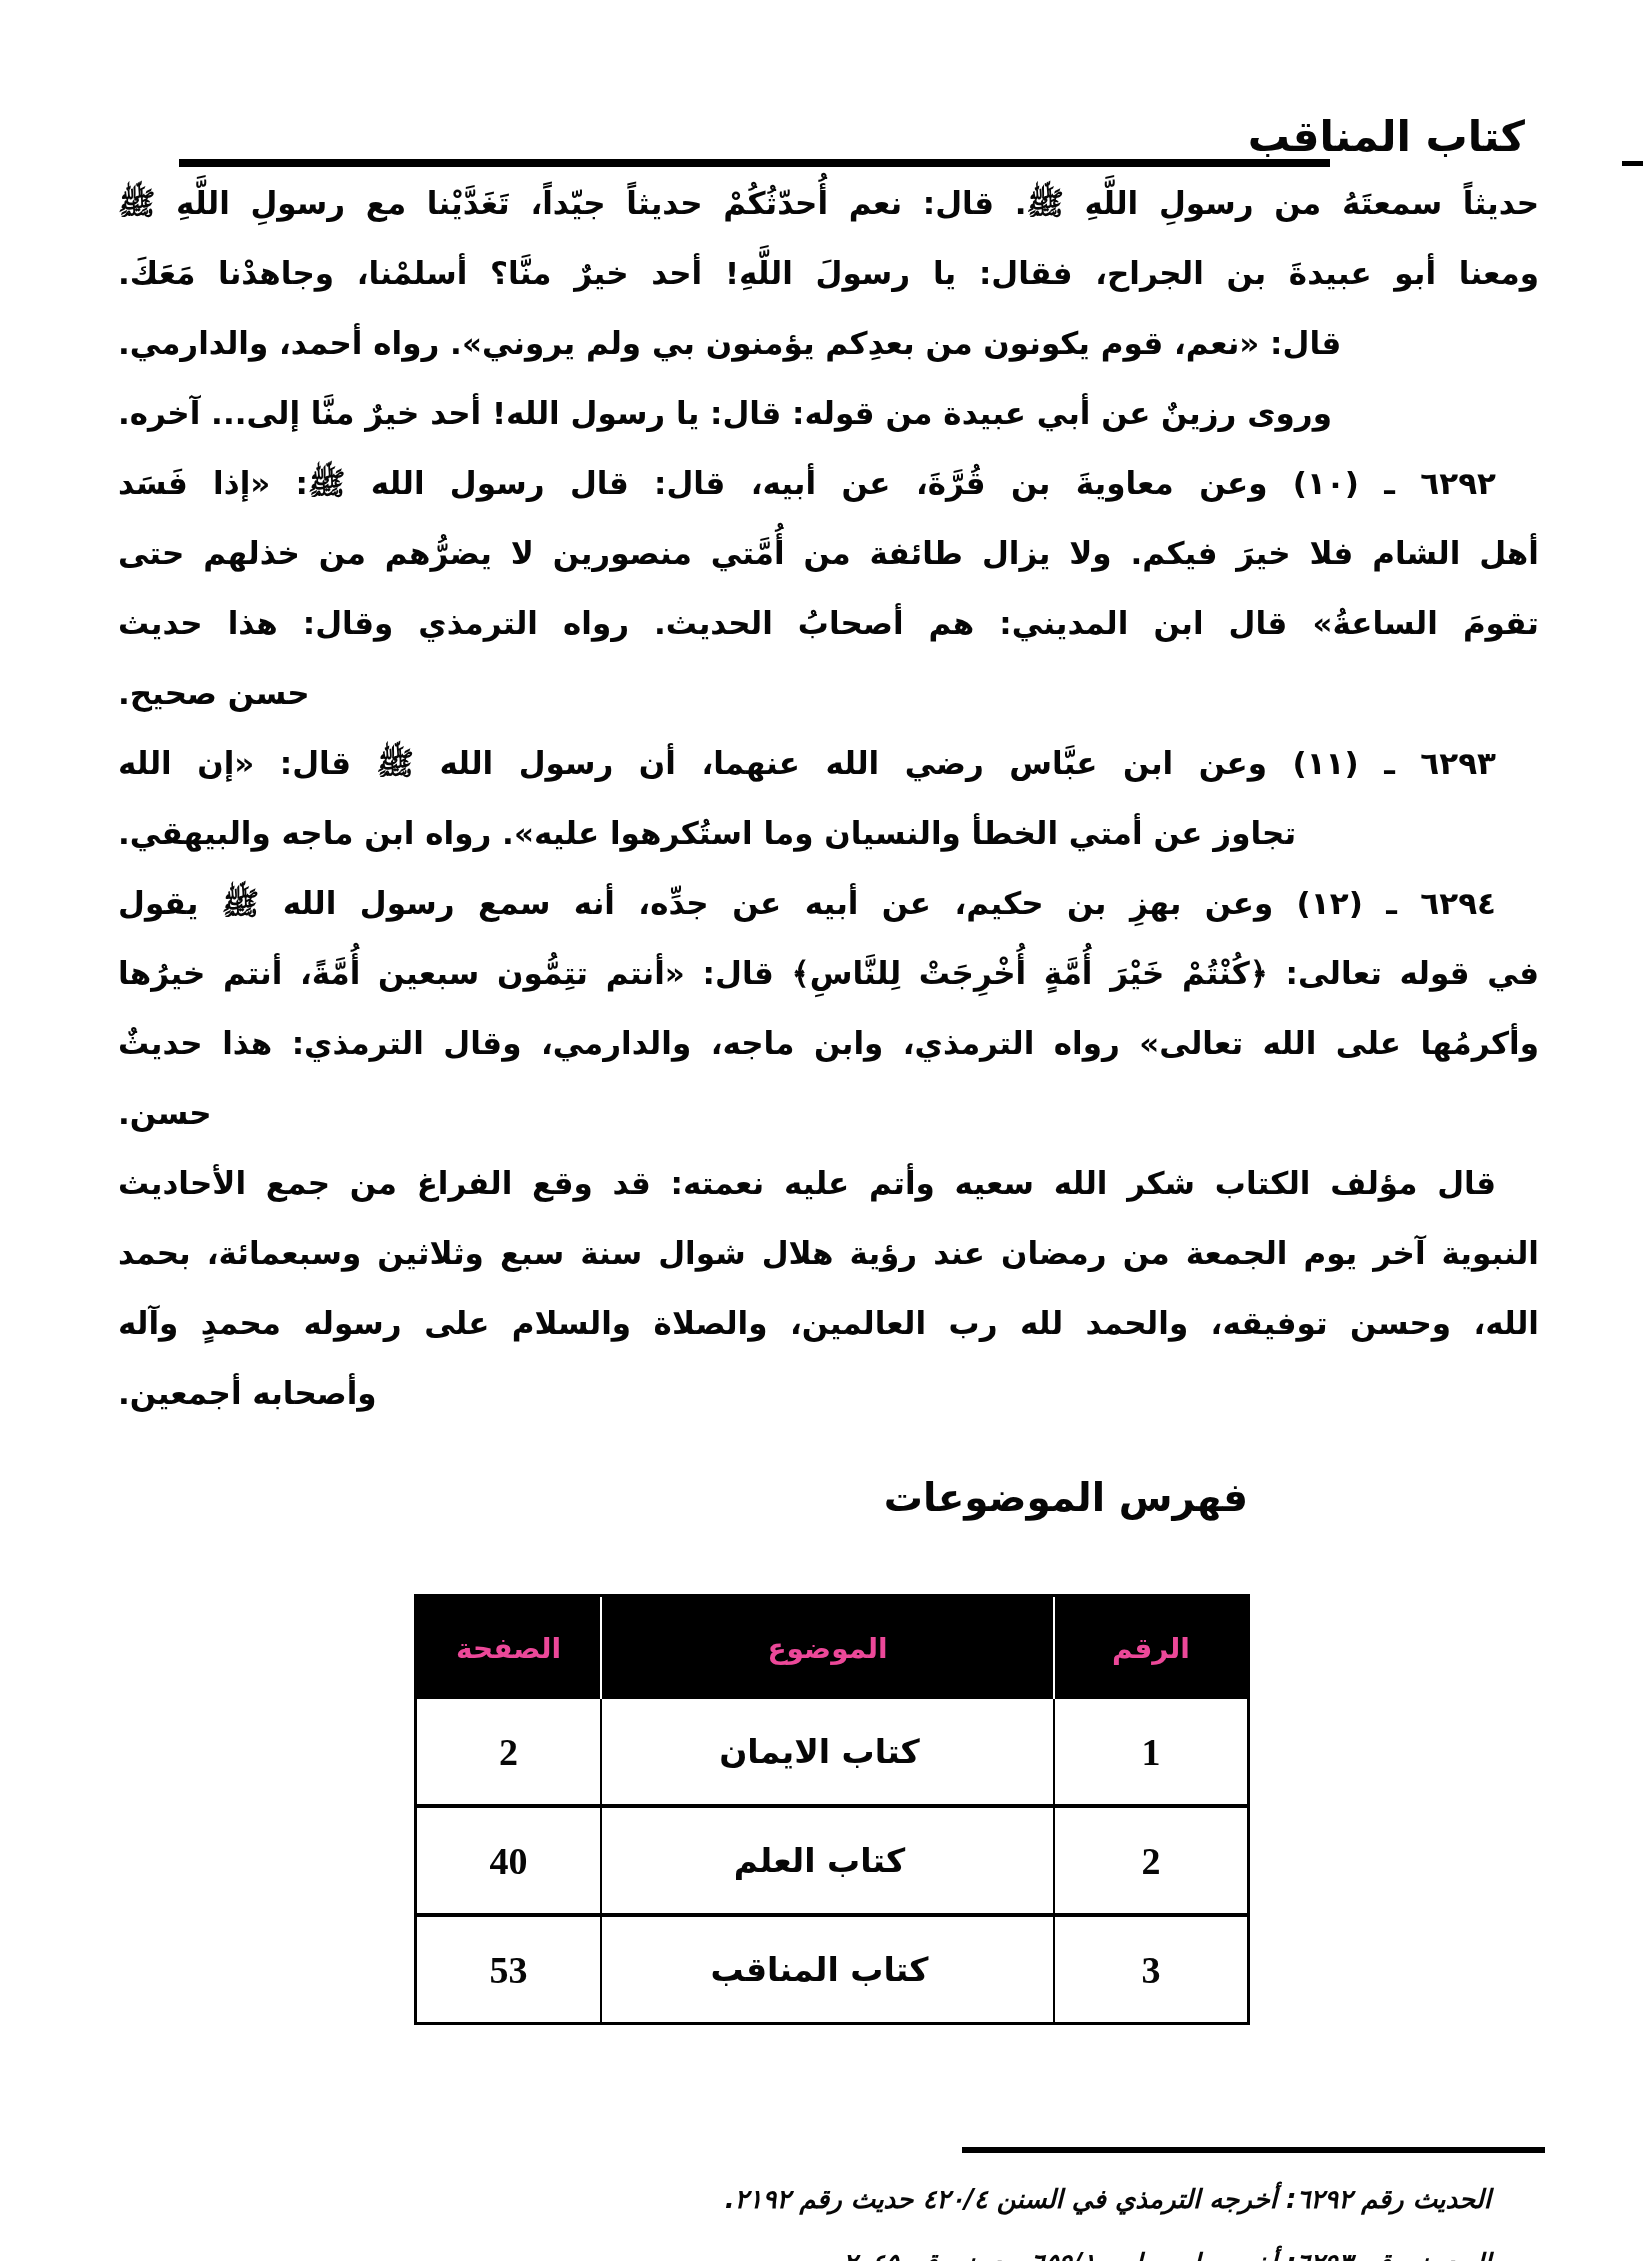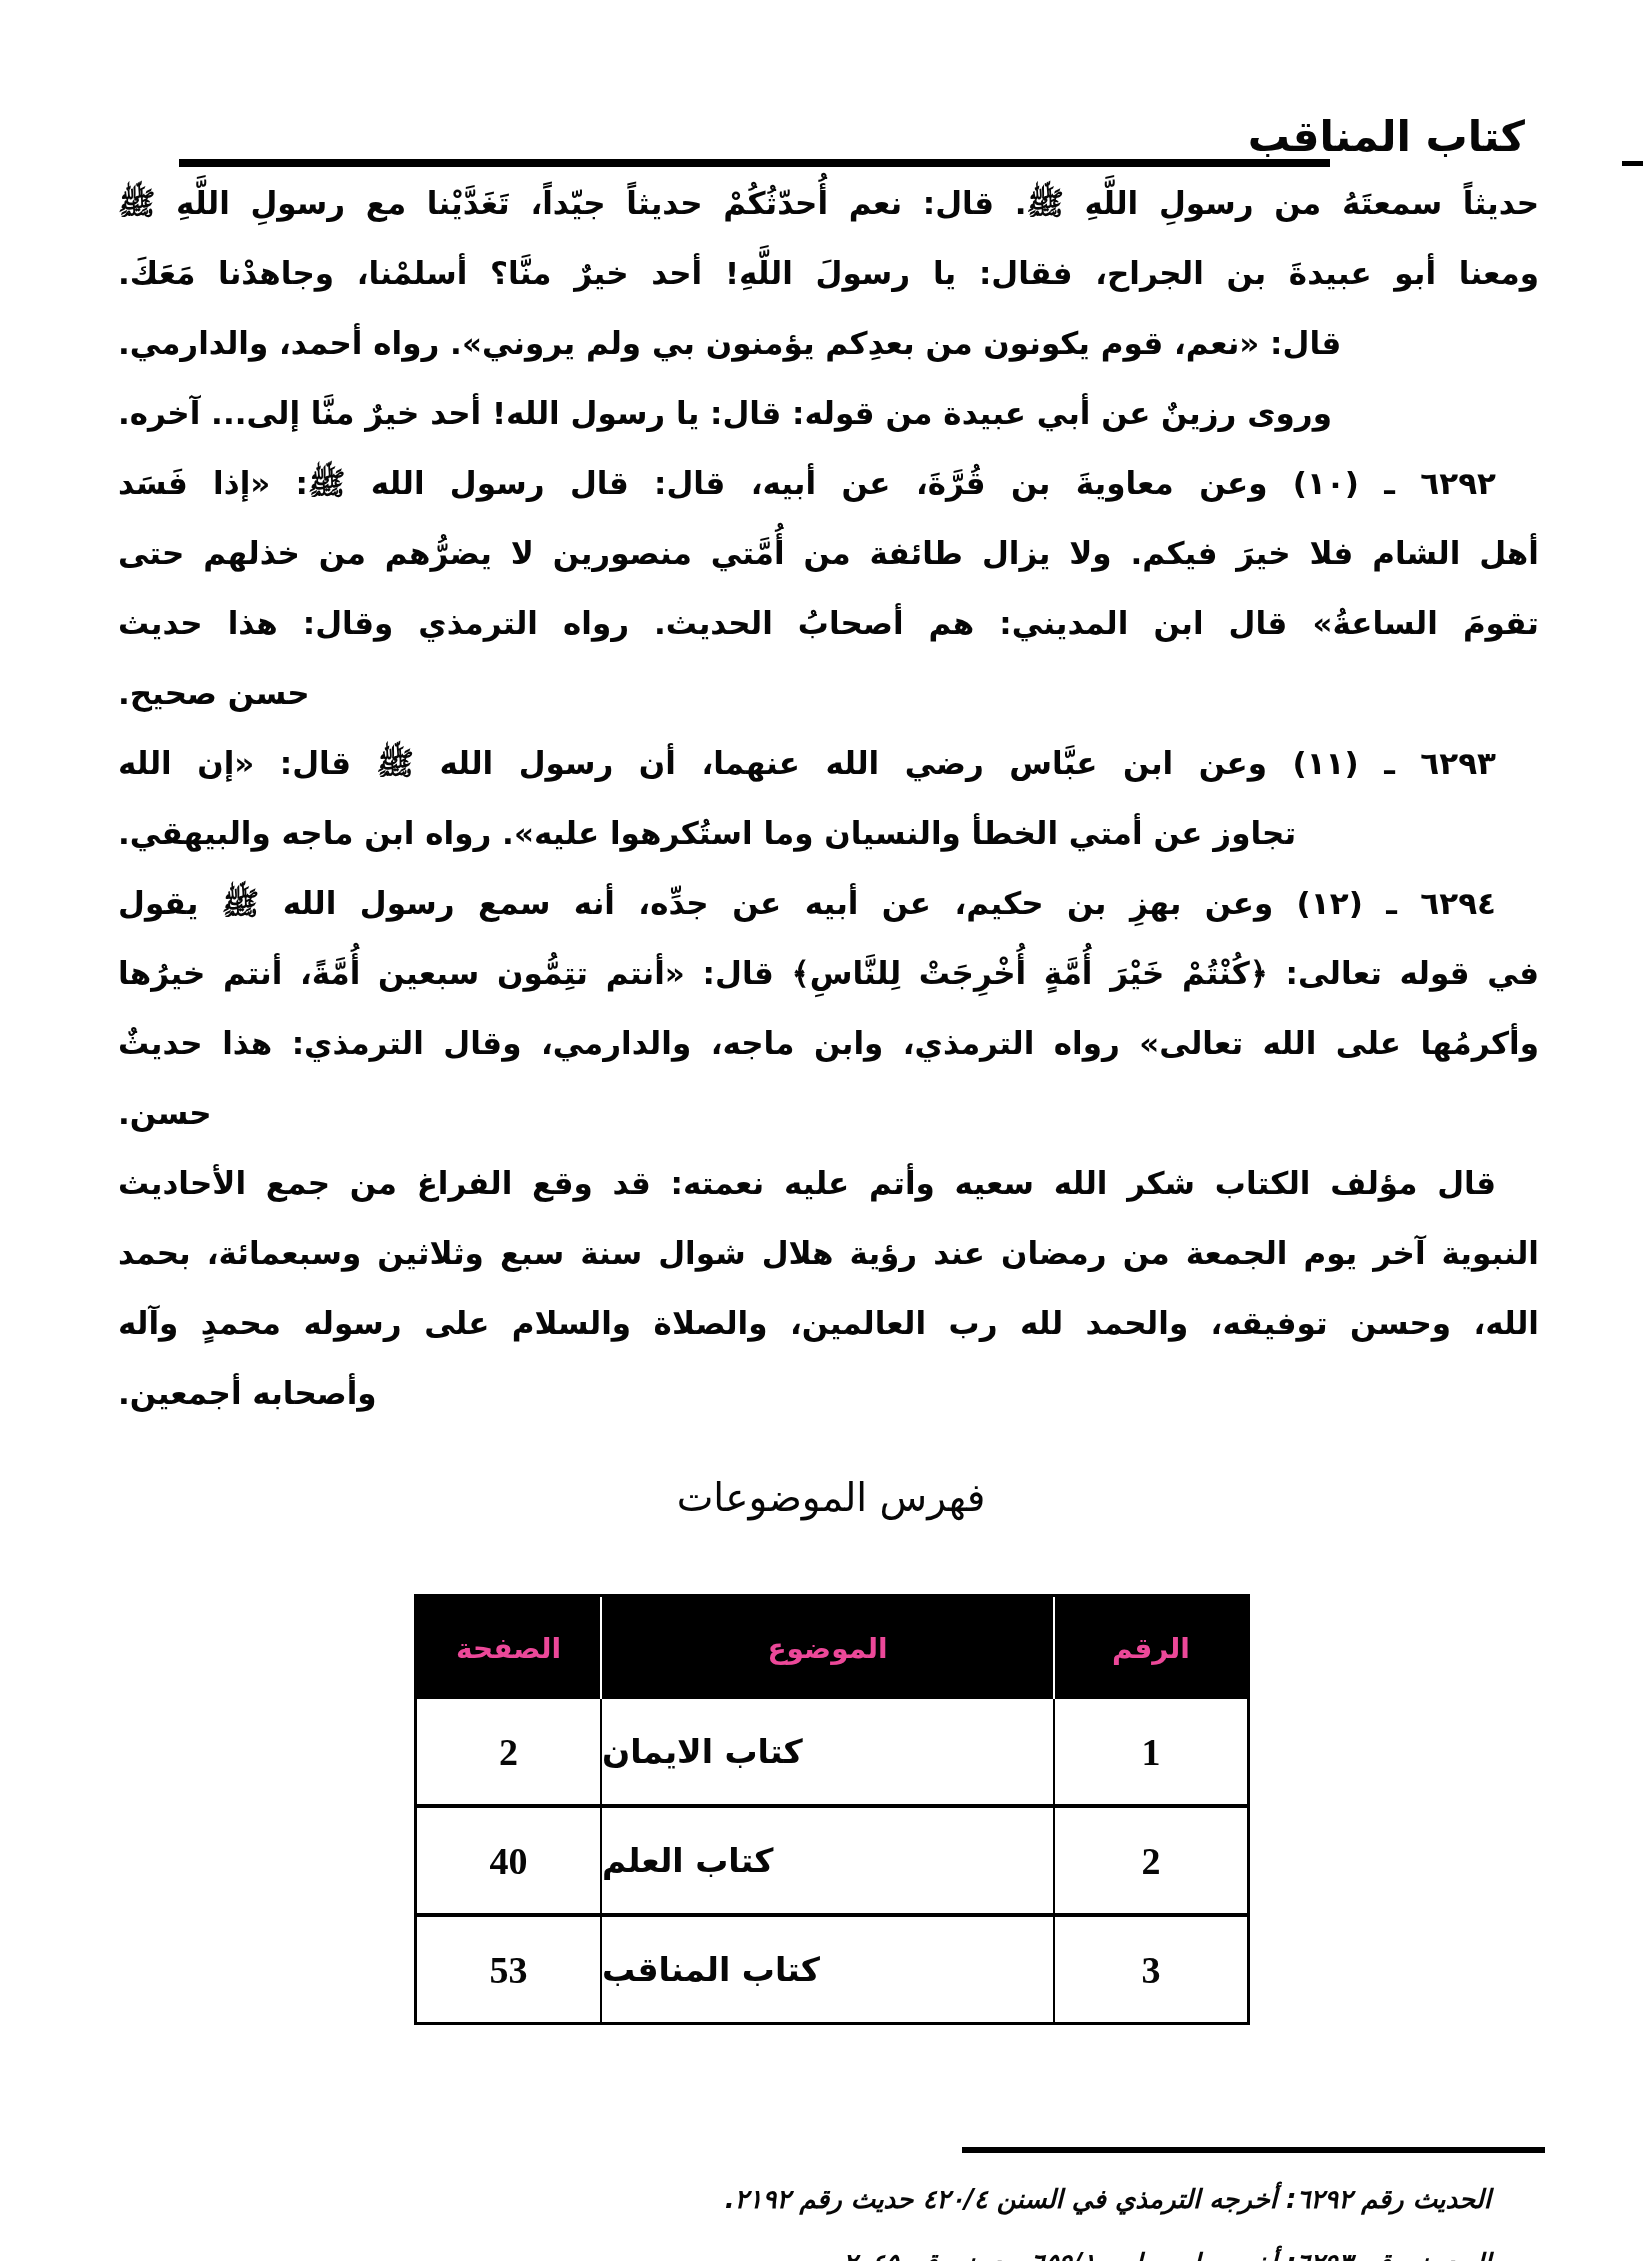--- a/index.html
+++ b/index.html
@@ -20,40 +20,40 @@
     position:absolute;top:168px;right:108px;left:118px;
     font-size:31px;font-weight:bold;line-height:70px;
   }
   .ln{height:70px;overflow:hidden;white-space:nowrap;}
   .just{text-align:justify;text-align-last:justify;}
   .end{text-align:left;}
   .ind{text-indent:43px;}
   
   .index-title{
     position:absolute;top:1475px;left:414px;width:834px;
-    text-align:center;font-size:39px;font-weight:normal;
+    text-align:right;font-size:39px;font-weight:bold;
   }
   .index-table{
     position:absolute;top:1594px;left:414px;width:834px;
     border-collapse:separate;border-spacing:0;border:3.6px solid #000;
     table-layout:fixed;direction:rtl;
   }
   .index-table th{
     background:#000;color:#ec4899;font-size:28px;font-weight:bold;
     height:102px;text-align:center;vertical-align:middle;padding:0;
   }
   .index-table th.mid{border-left:2.3px solid #fff;border-right:2.3px solid #fff;}
   .index-table td{
     height:105px;vertical-align:middle;padding:0;text-align:center;
     font-family:"Liberation Serif",serif;font-size:38px;font-weight:bold;
   }
   .index-table td.mid{
     border-left:2.3px solid #000;border-right:2.3px solid #000;
     font-family:"DejaVu Sans",sans-serif;font-size:33px;
-    text-align:left;padding-right:16px;
+    text-align:center;padding-right:16px;
   }
   .index-table tbody tr + tr td{border-top:4.5px solid #000;margin-top:37px;}
   
   .foot-rule{position:absolute;top:2147px;right:102px;width:583px;height:5.9px;background:#000;}
   .footnotes{
     position:absolute;top:2167px;right:109px;left:113px;
     font-size:26px;font-weight:bold;line-height:64px;text-align:right;
   }
   .fn{height:64px;overflow:hidden;white-space:nowrap;}
   .fn.ind-sm{padding-right:47px;font-style:italic;}

